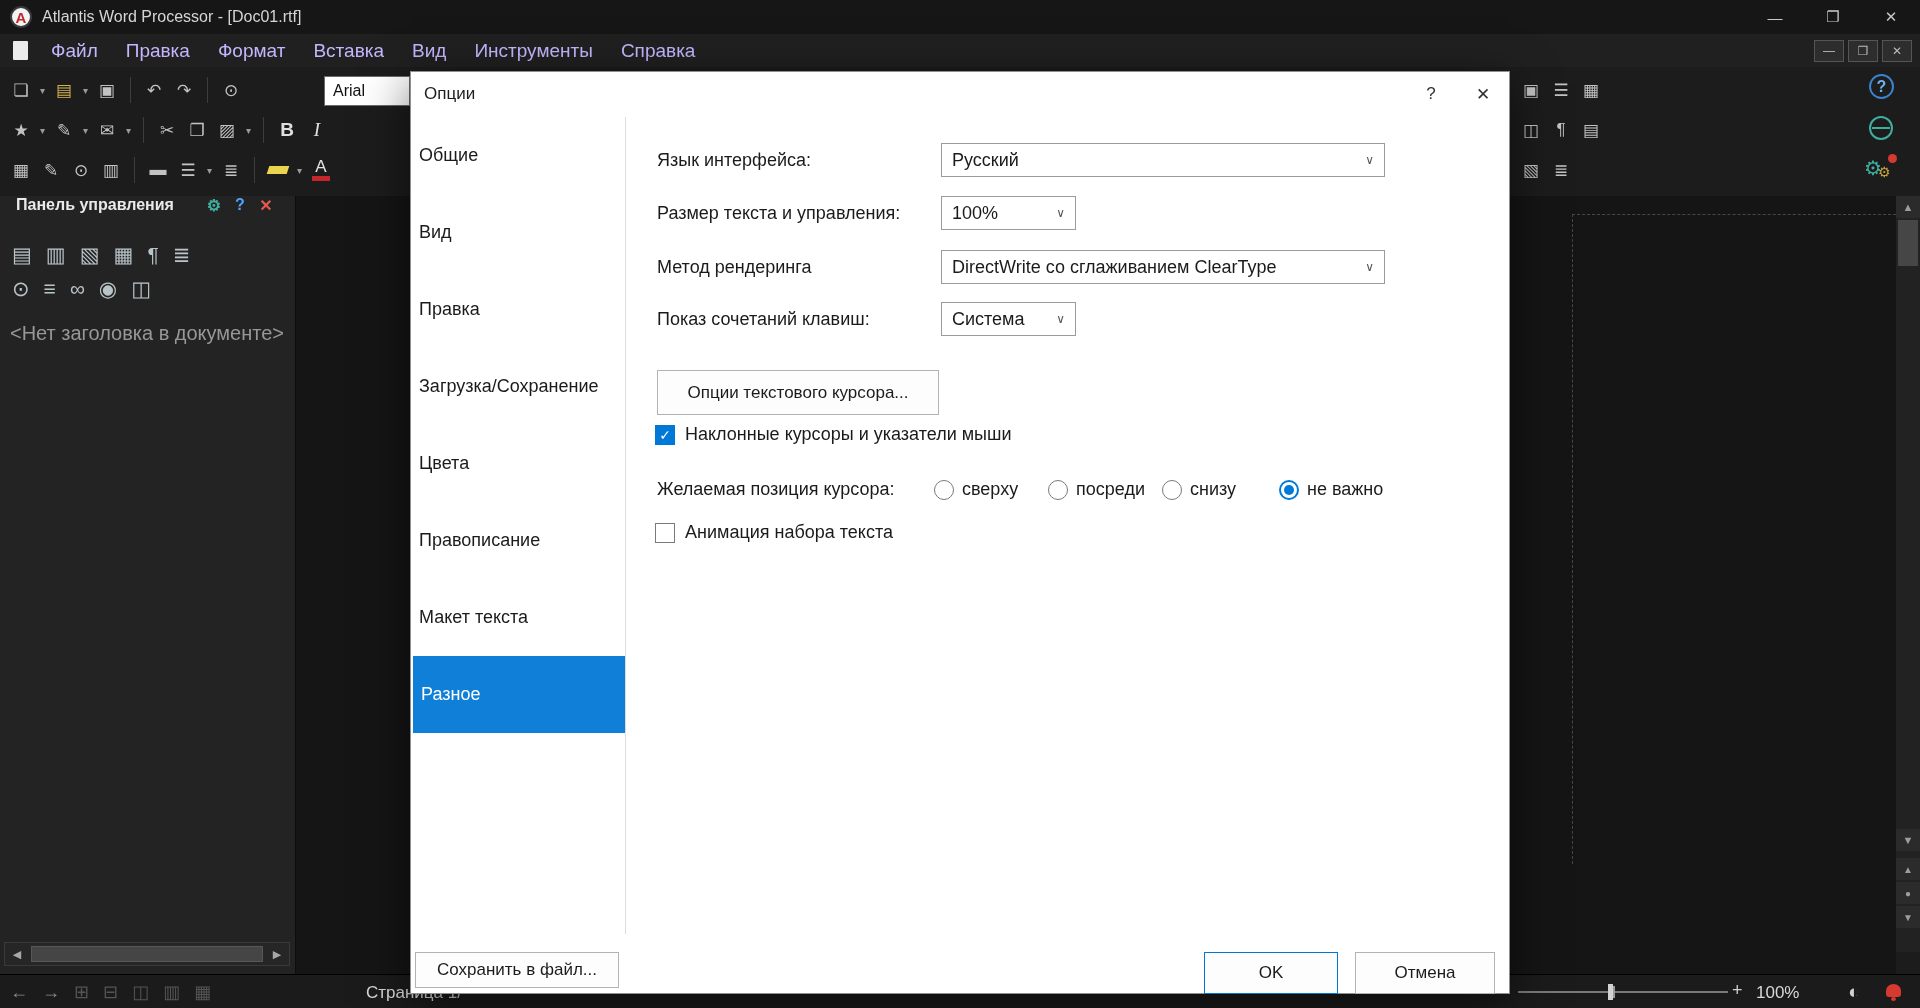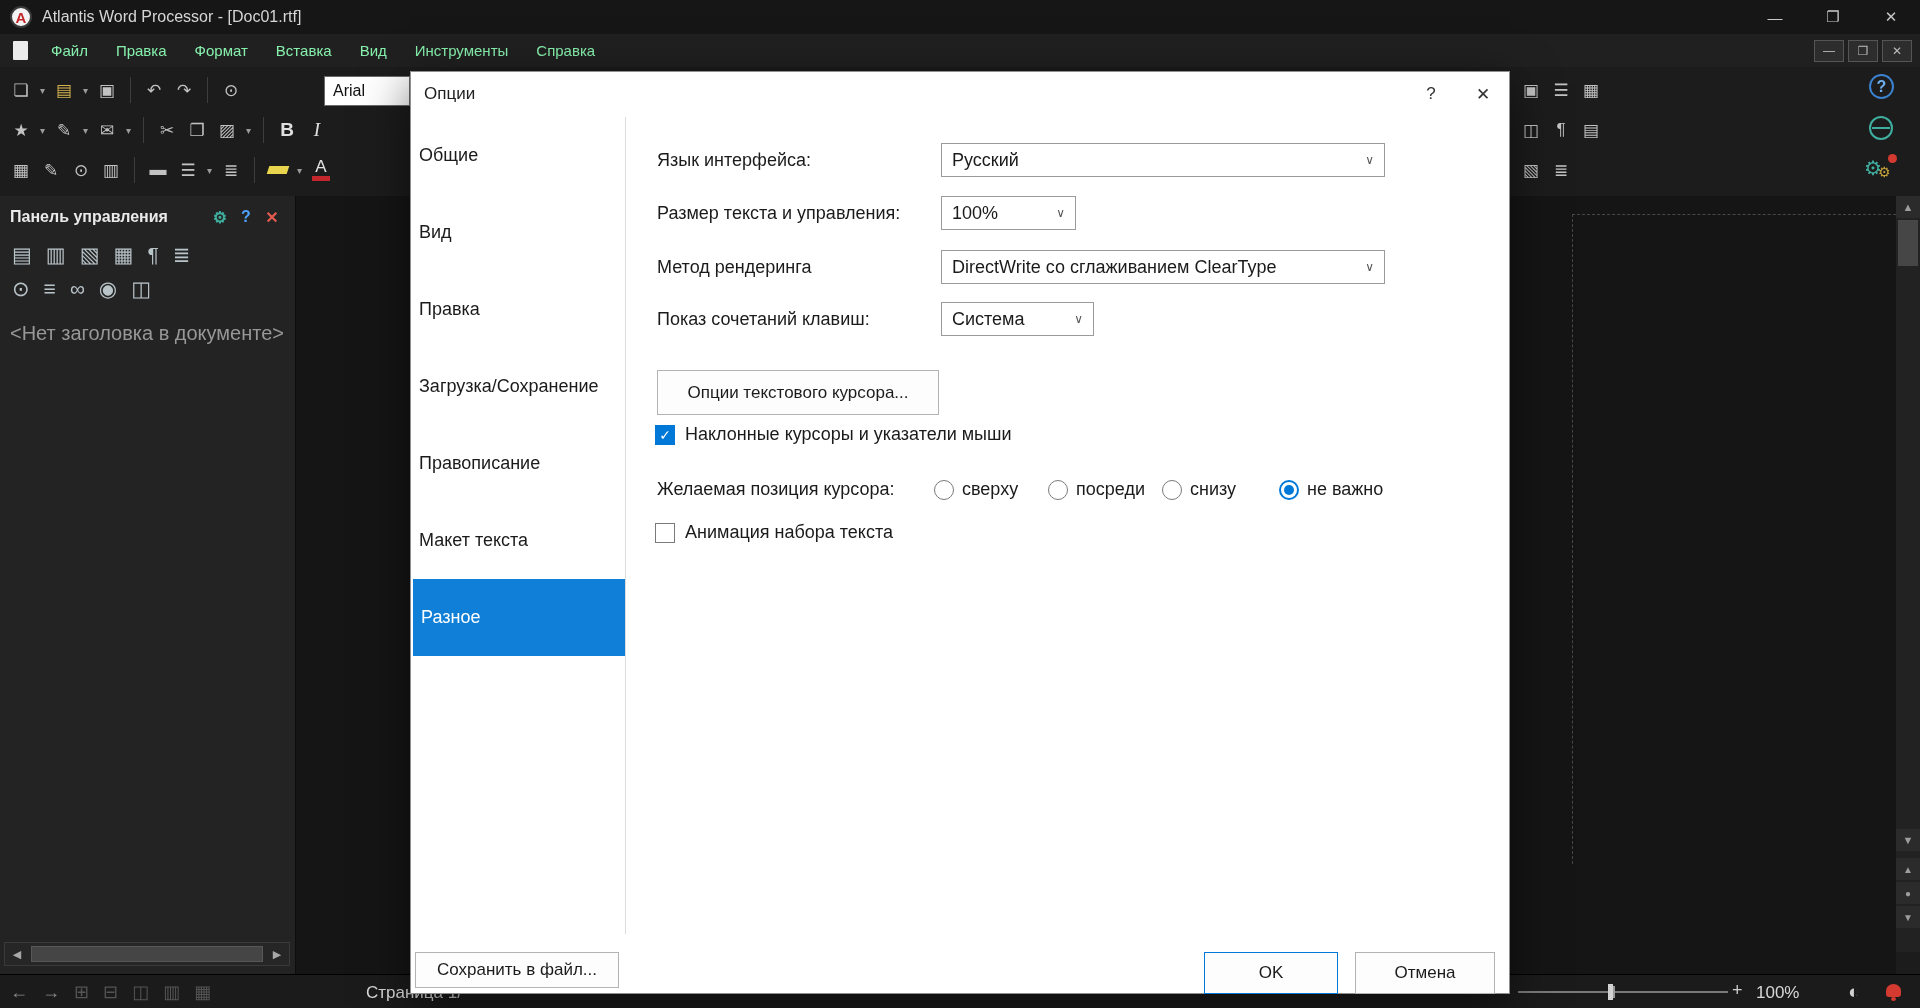--- a/index.html
+++ b/index.html
@@ -15,41 +15,41 @@
   #titlebar { left:0; top:0; width:1920px; height:34px; background:#161616; display:flex; align-items:center; }
   .logo { width:22px; height:22px; border-radius:50%; background:#f4f4f4; color:#c3272b; font-weight:bold;
           display:flex; align-items:center; justify-content:center; font-size:15px; margin:0 10px; border:2px solid #3a3a3a; }
   .title-text { font-size:16px; color:#d6d6d6; }
   .win-controls { margin-left:auto; display:flex; }
   .win-btn { width:58px; height:34px; display:flex; align-items:center; justify-content:center; color:#c8c8c8; font-size:15px; }
 
   
   #menubar { left:0; top:34px; width:1920px; height:33px; background:#202020; display:flex; align-items:center; padding-left:4px; }
   .doc-glyph { width:15px; height:19px; background:#ececec; border-radius:1px; margin:0 9px; }
-  .menu-item { padding:5px 14px; font-size:15px; color:#86efac; }
+  .menu-item { padding:5px 14px; font-size:19px; color:#c4b5fd; }
   .mdi-controls { margin-left:auto; display:flex; gap:4px; margin-right:8px; }
   .mdi-btn { width:30px; height:22px; border:1px solid #555; background:#2d2d2d; color:#bbb;
              display:flex; align-items:center; justify-content:center; font-size:12px; }
 
   
   .trow { position:absolute; display:flex; align-items:center; height:36px; left:6px; }
   .tbtn { width:30px; height:30px; display:flex; align-items:center; justify-content:center; color:#c2c2c2; font-size:17px; }
   .drop { width:13px; height:30px; display:flex; align-items:center; justify-content:center; color:#9a9a9a; font-size:10px; }
   .tsep { width:1px; height:26px; background:#3d3d3d; margin:0 8px; }
   .font-combo { position:absolute; left:324px; top:76px; width:86px; height:30px; background:#fff; color:#111;
                 font-size:16px; display:flex; align-items:center; padding-left:8px; border:1px solid #6a6a6a; }
   .bold-glyph { font-weight:bold; font-size:19px; color:#e0e0e0; }
   .italic-glyph { font-style:italic; font-family:"Liberation Serif",serif; font-size:19px; color:#e0e0e0; }
   .marker-bar { width:20px; height:8px; background:#e8d44d; transform:skewX(-18deg); }
   .fontA { color:#e0e0e0; font-size:17px; display:flex; flex-direction:column; align-items:center; line-height:14px; }
   .fontA .bar { width:18px; height:5px; background:#c3272b; margin-top:2px; }
 
   
   #left-panel { left:0; top:196px; width:296px; height:778px; background:#232323; border-right:1px solid #0d0d0d; }
-  .panel-head { display:flex; align-items:center; height:42px; padding:0 10px; font-size:16px; font-weight:bold; color:#eaeaea; }
+  .panel-head { display:flex; align-items:flex-start; height:42px; padding:0 16px; font-size:16px; font-weight:bold; color:#eaeaea; }
   .panel-head .spacer { flex:1; }
   .ph-icon { width:26px; display:flex; justify-content:center; font-size:16px; }
   .icon-row { display:flex; gap:14px; padding:5px 12px; font-size:21px; color:#b9c4c9; }
   .panel-placeholder { padding:16px 10px; color:#979797; font-size:20px; }
   .hscroll { position:absolute; left:4px; top:746px; width:286px; height:24px; display:flex; align-items:center;
              background:#262626; border:1px solid #3a3a3a; }
   .hbtn { width:24px; height:22px; display:flex; align-items:center; justify-content:center; color:#a8a8a8; font-size:11px; }
   .hthumb { flex:1; height:16px; background:#454545; border:1px solid #575757; margin:0 2px; }
 
   
@@ -297,20 +297,21 @@
     <span class="spacer"></span>
     <div class="dlg-tbtn">?</div>
     <div class="dlg-tbtn">✕</div>
   </div>
 
   <div class="dlg-side">
     <div class="side-item">Общие</div>
     <div class="side-item">Вид</div>
     <div class="side-item">Правка</div>
     <div class="side-item">Загрузка/Сохранение</div>
+    <div class="side-item">Цвета</div>
     <div class="side-item">Правописание</div>
     <div class="side-item">Макет текста</div>
     <div class="side-item sel">Разное</div>
   </div>
   <div class="dlg-sep"></div>
 
   <div class="flabel" style="top:71px;">Язык интерфейса:</div>
   <div class="fselect" style="left:530px; top:71px; width:444px;">
     <span>Русский</span>
     <span class="chev">∨</span>
@@ -322,21 +323,21 @@
     <span class="chev">∨</span>
   </div>
 
   <div class="flabel" style="top:178px;">Метод рендеринга</div>
   <div class="fselect" style="left:530px; top:178px; width:444px;">
     <span>DirectWrite со сглаживанием ClearType</span>
     <span class="chev">∨</span>
   </div>
 
   <div class="flabel" style="top:230px;">Показ сочетаний клавиш:</div>
-  <div class="fselect" style="left:530px; top:230px; width:153px;">
+  <div class="fselect" style="left:530px; top:230px; width:135px;">
     <span>Система</span>
     <span class="chev">∨</span>
   </div>
 
   <div class="dbtn abs" style="left:246px; top:298px; width:282px; height:45px;">Опции текстового курсора...</div>
 
   <div class="cbrow" style="left:244px; top:352px;">
     <span class="cb checked">
         <span>✓</span>
       </span>

